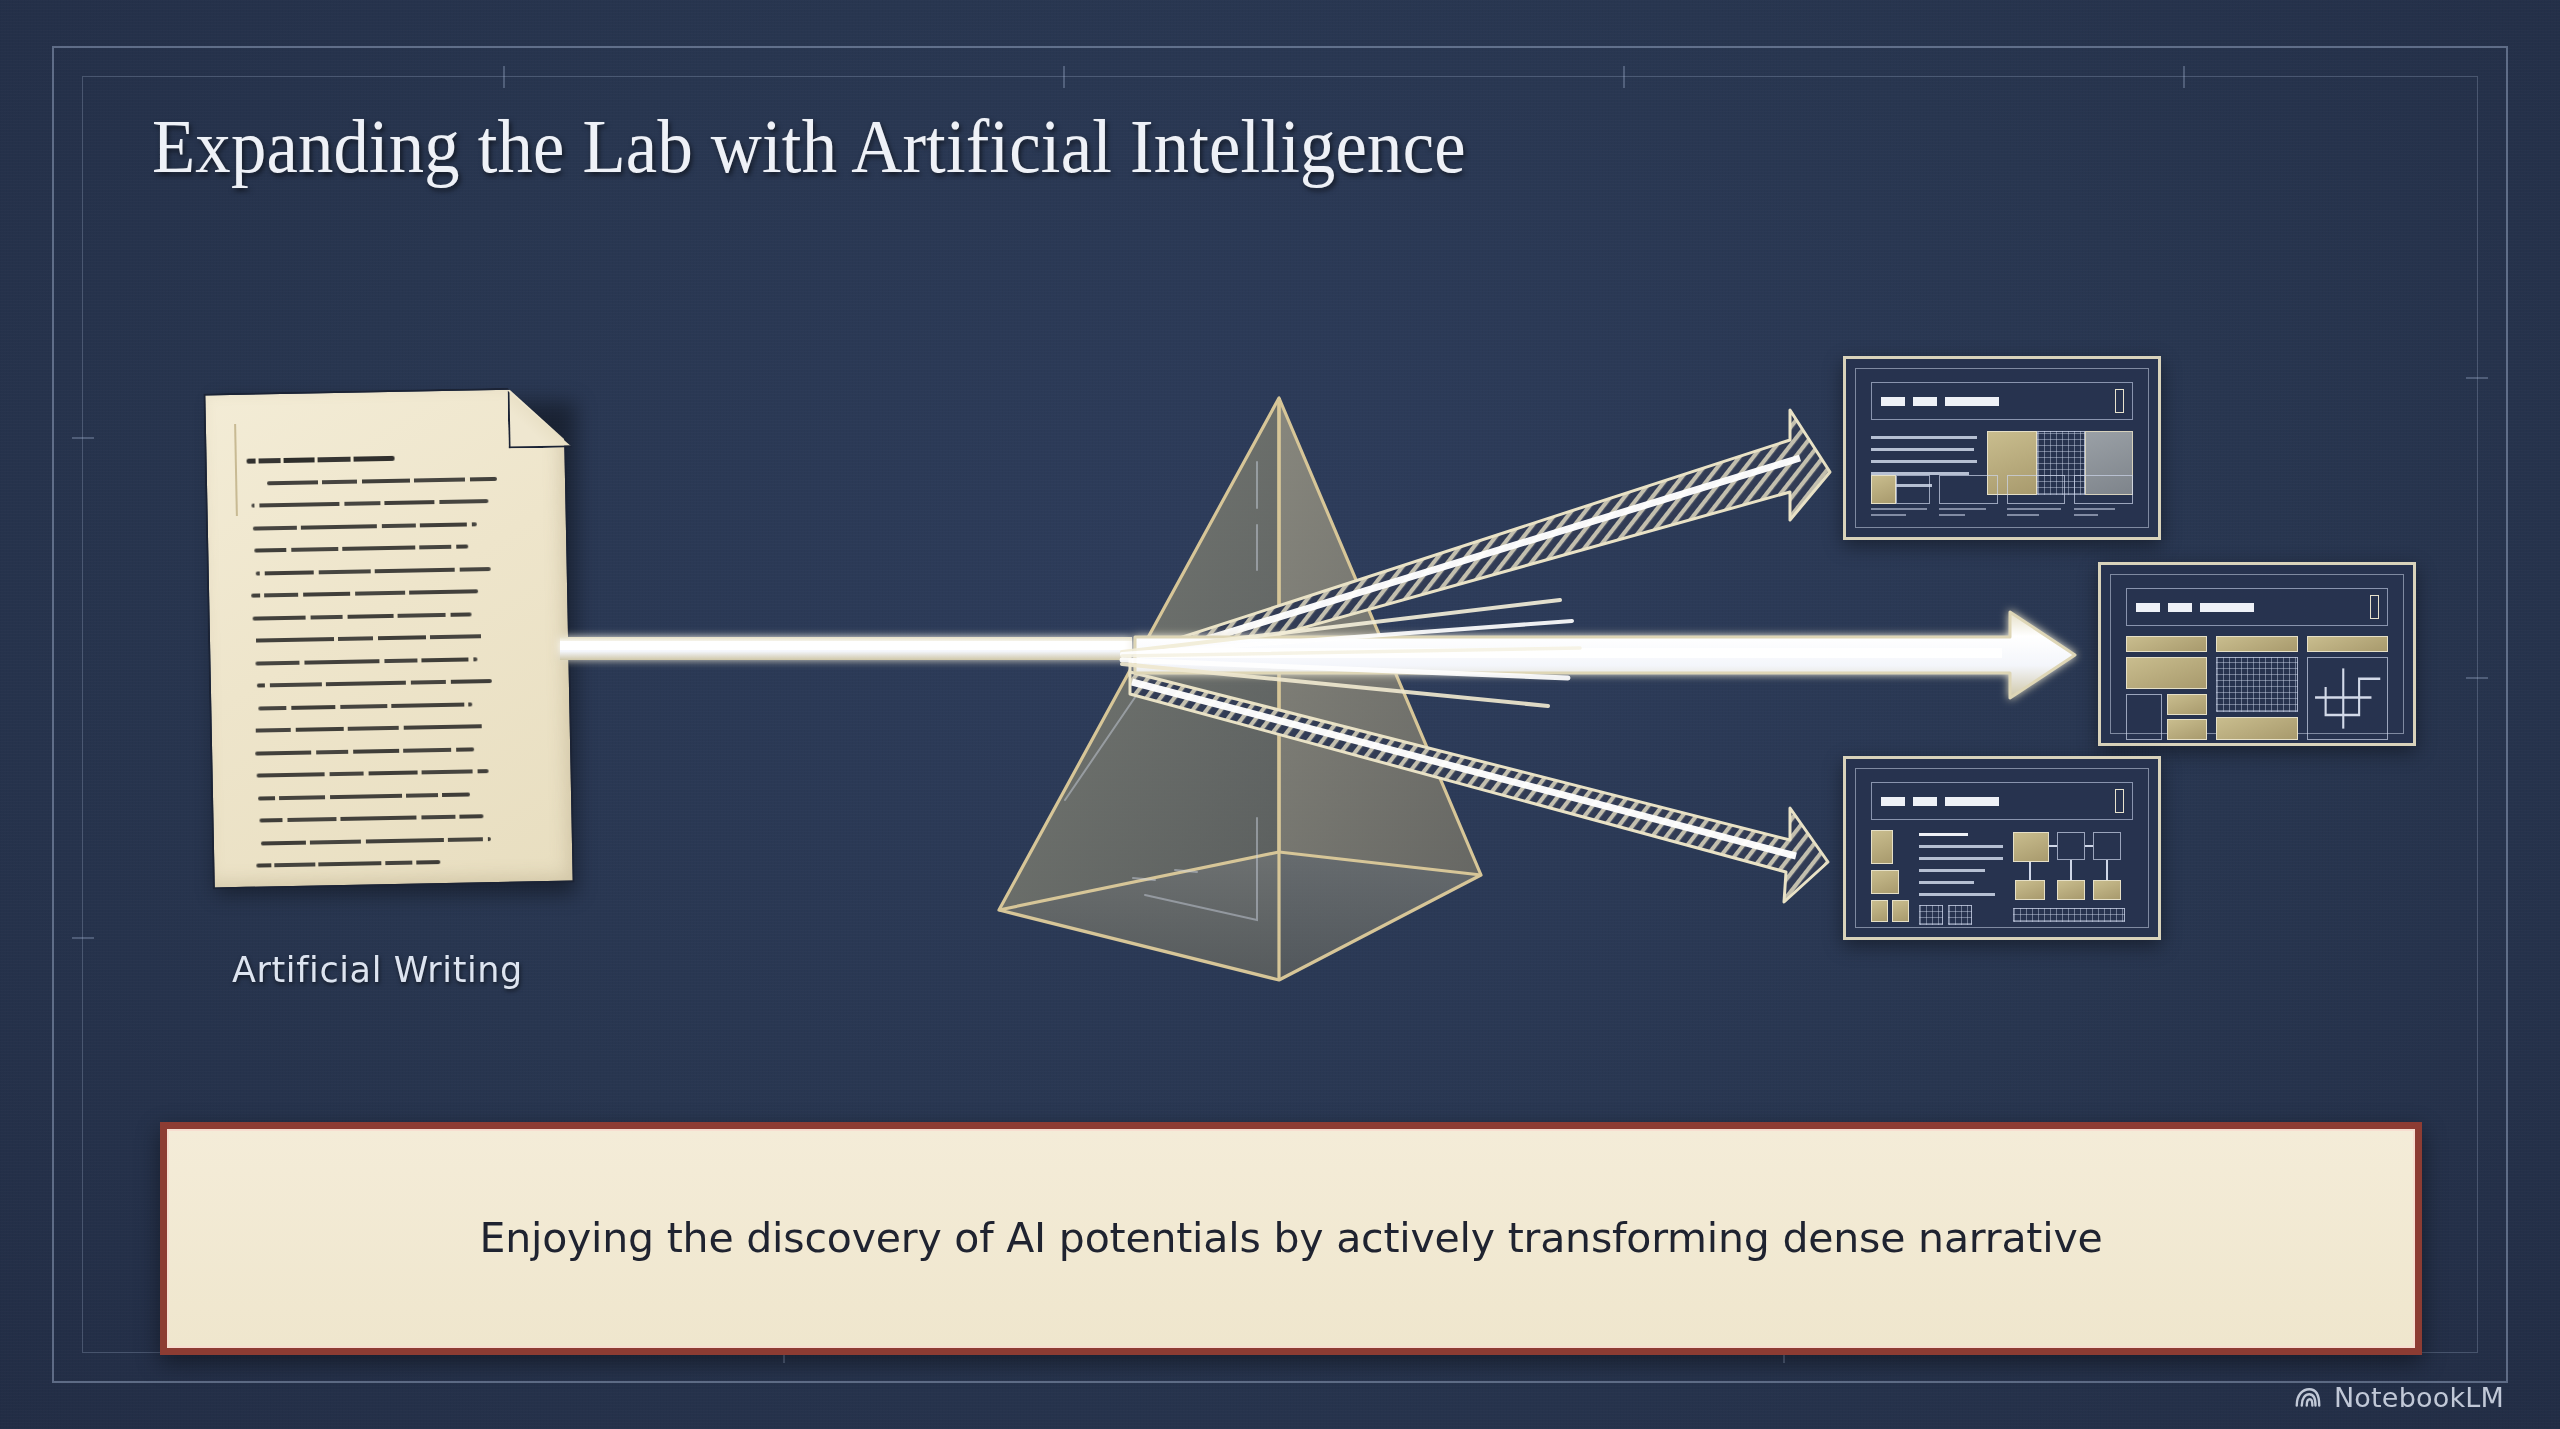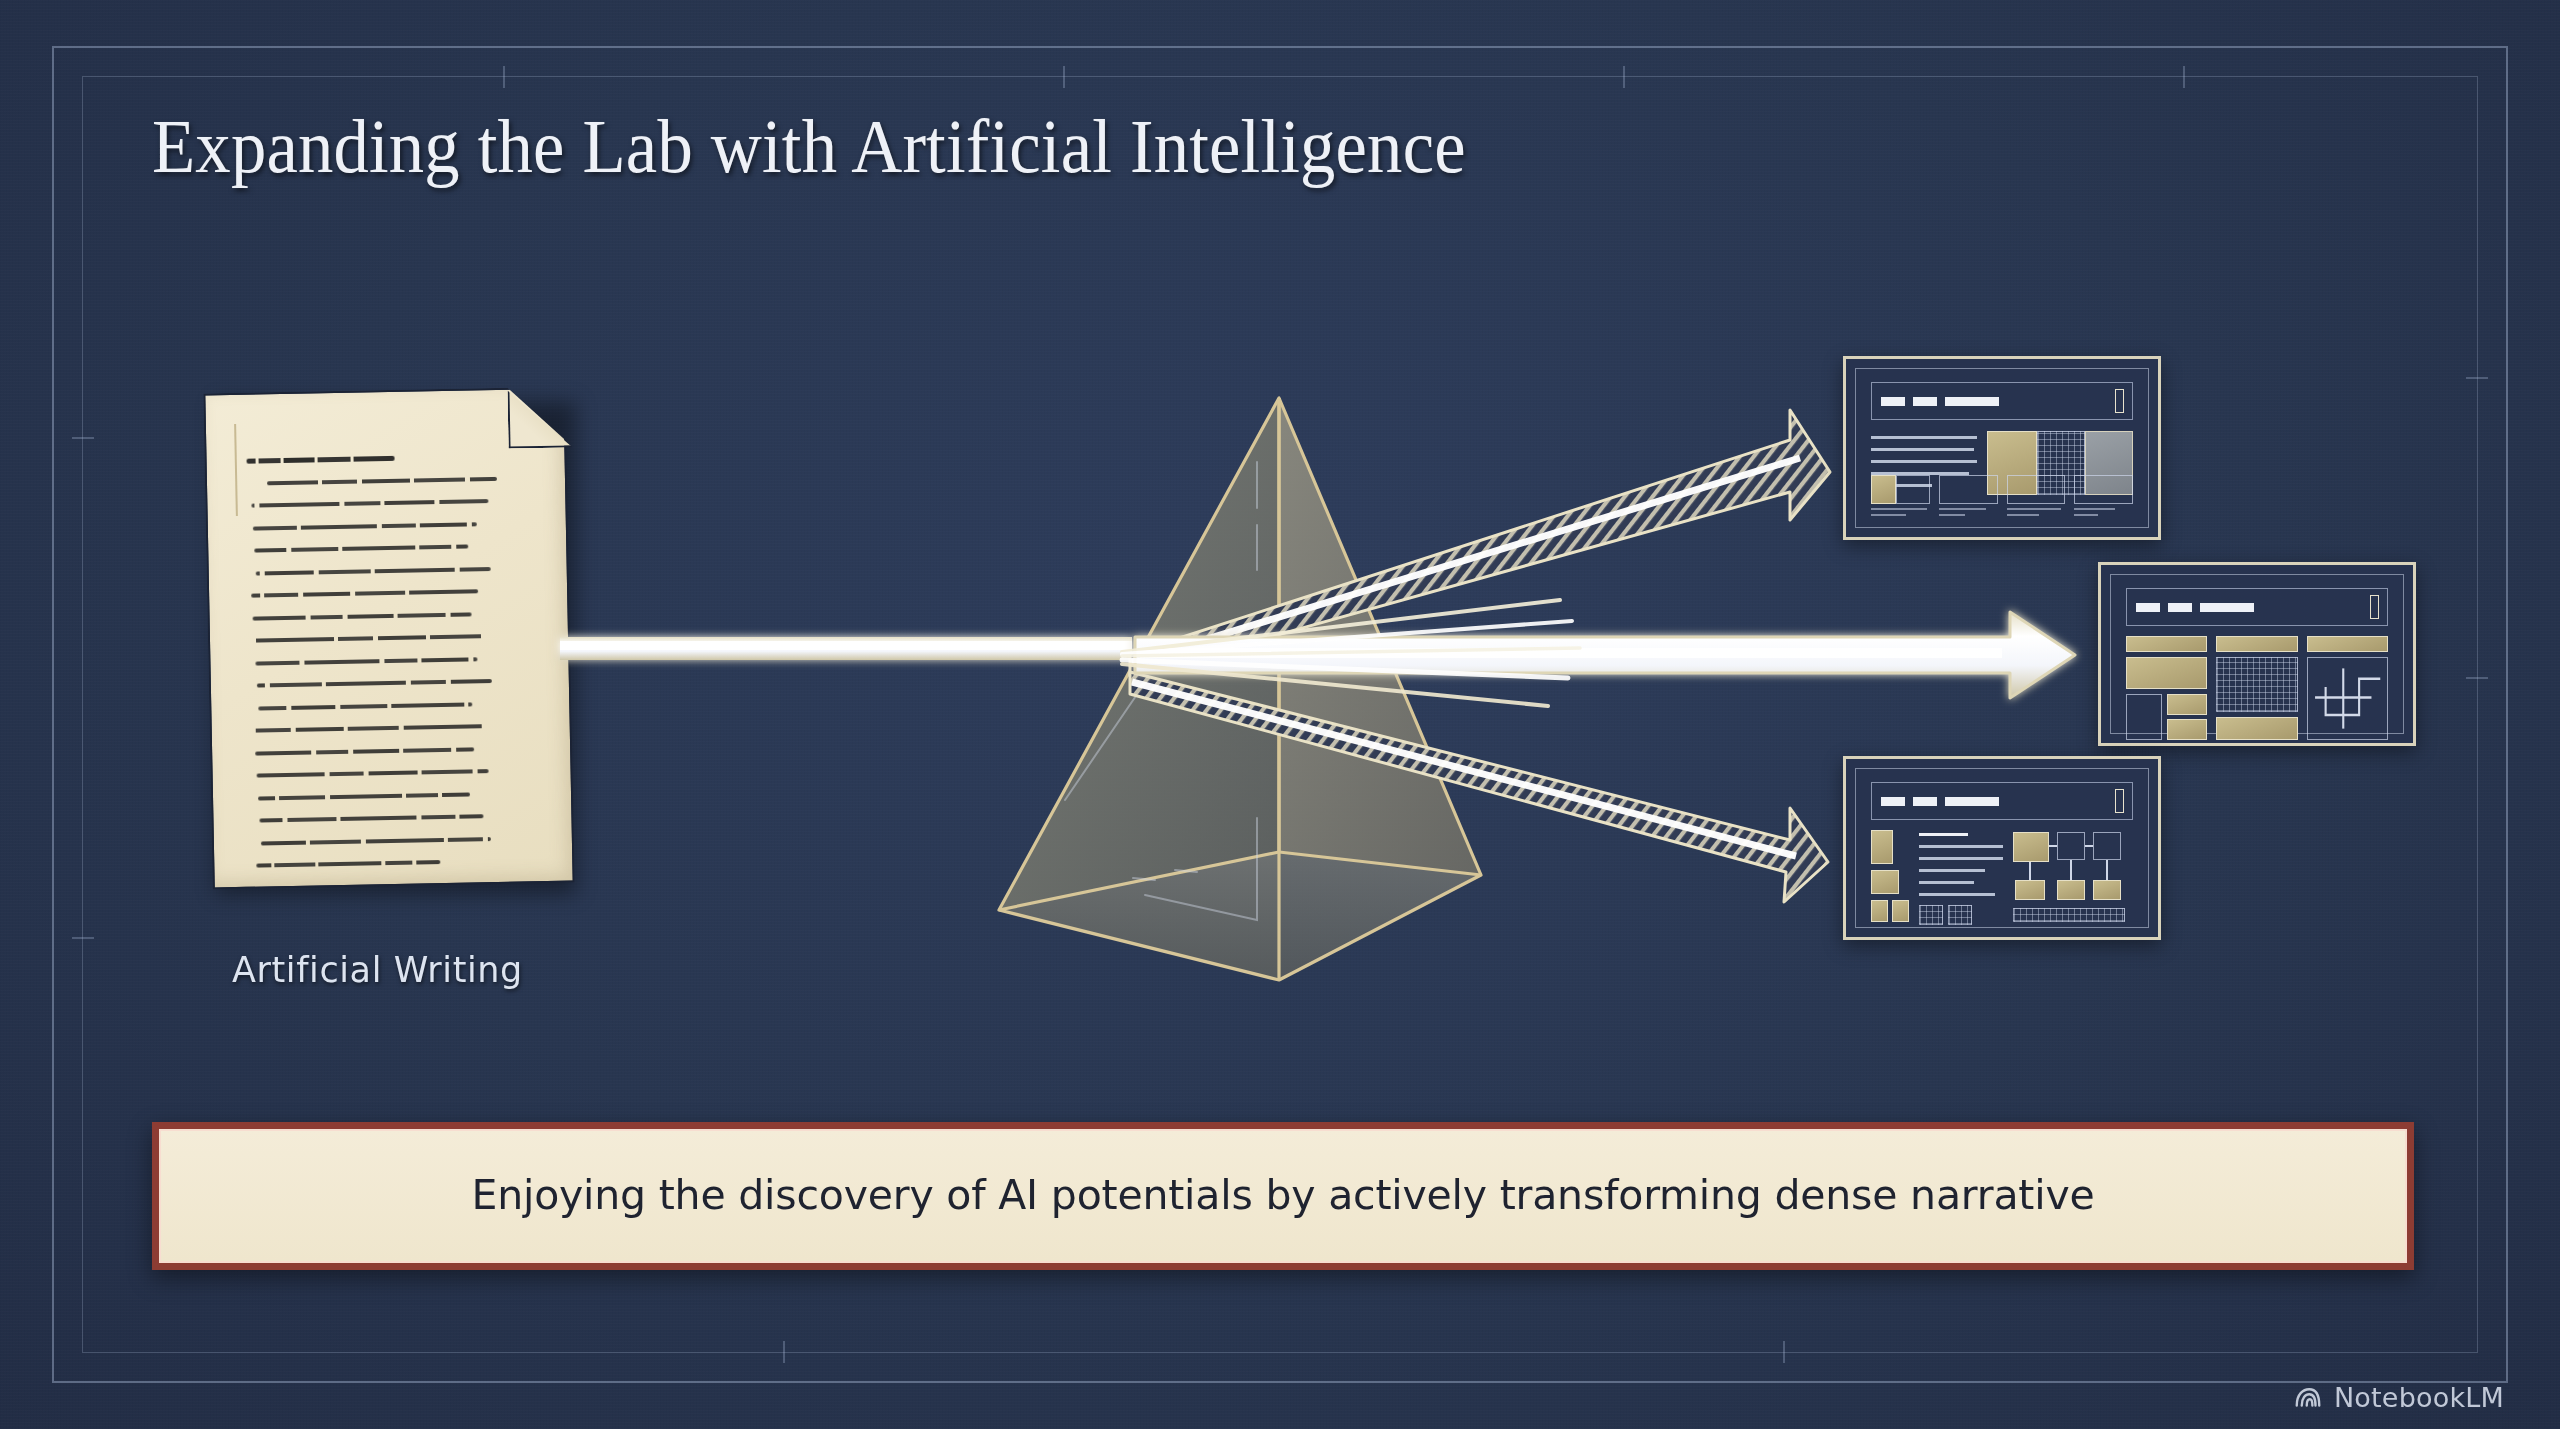--- a/index.html
+++ b/index.html
@@ -132,21 +132,21 @@
     background-image:
       repeating-linear-gradient(0deg, rgba(205,214,235,.45) 0 1px, transparent 1px 6px),
       repeating-linear-gradient(90deg, rgba(205,214,235,.45) 0 1px, transparent 1px 6px);
   }
   .gray{ background:linear-gradient(160deg,#9aa0a6,#7e848b); border:1.5px solid #d7d2bd; }
   .box{ border:1.5px solid rgba(205,214,235,.70); }
   .cap{ height:2px; background:rgba(205,214,235,.55); margin-top:4px; }
 
   
   #caption{
-    position:absolute; left:152px; top:1122px; width:2262px; height:148px;
+    position:absolute; left:160px; top:1122px; width:2262px; height:233px;
     background:#8d3c33;
     padding:7px;
     box-shadow:0 8px 22px rgba(0,0,0,.42);
   }
   #caption-in{
     width:100%; height:100%;
     background:linear-gradient(180deg,#f4ecd8 0%, #efe6cd 100%);
     border:2px solid #f7ddd0;
     display:flex; align-items:center; justify-content:center;
     padding:10px 60px;

